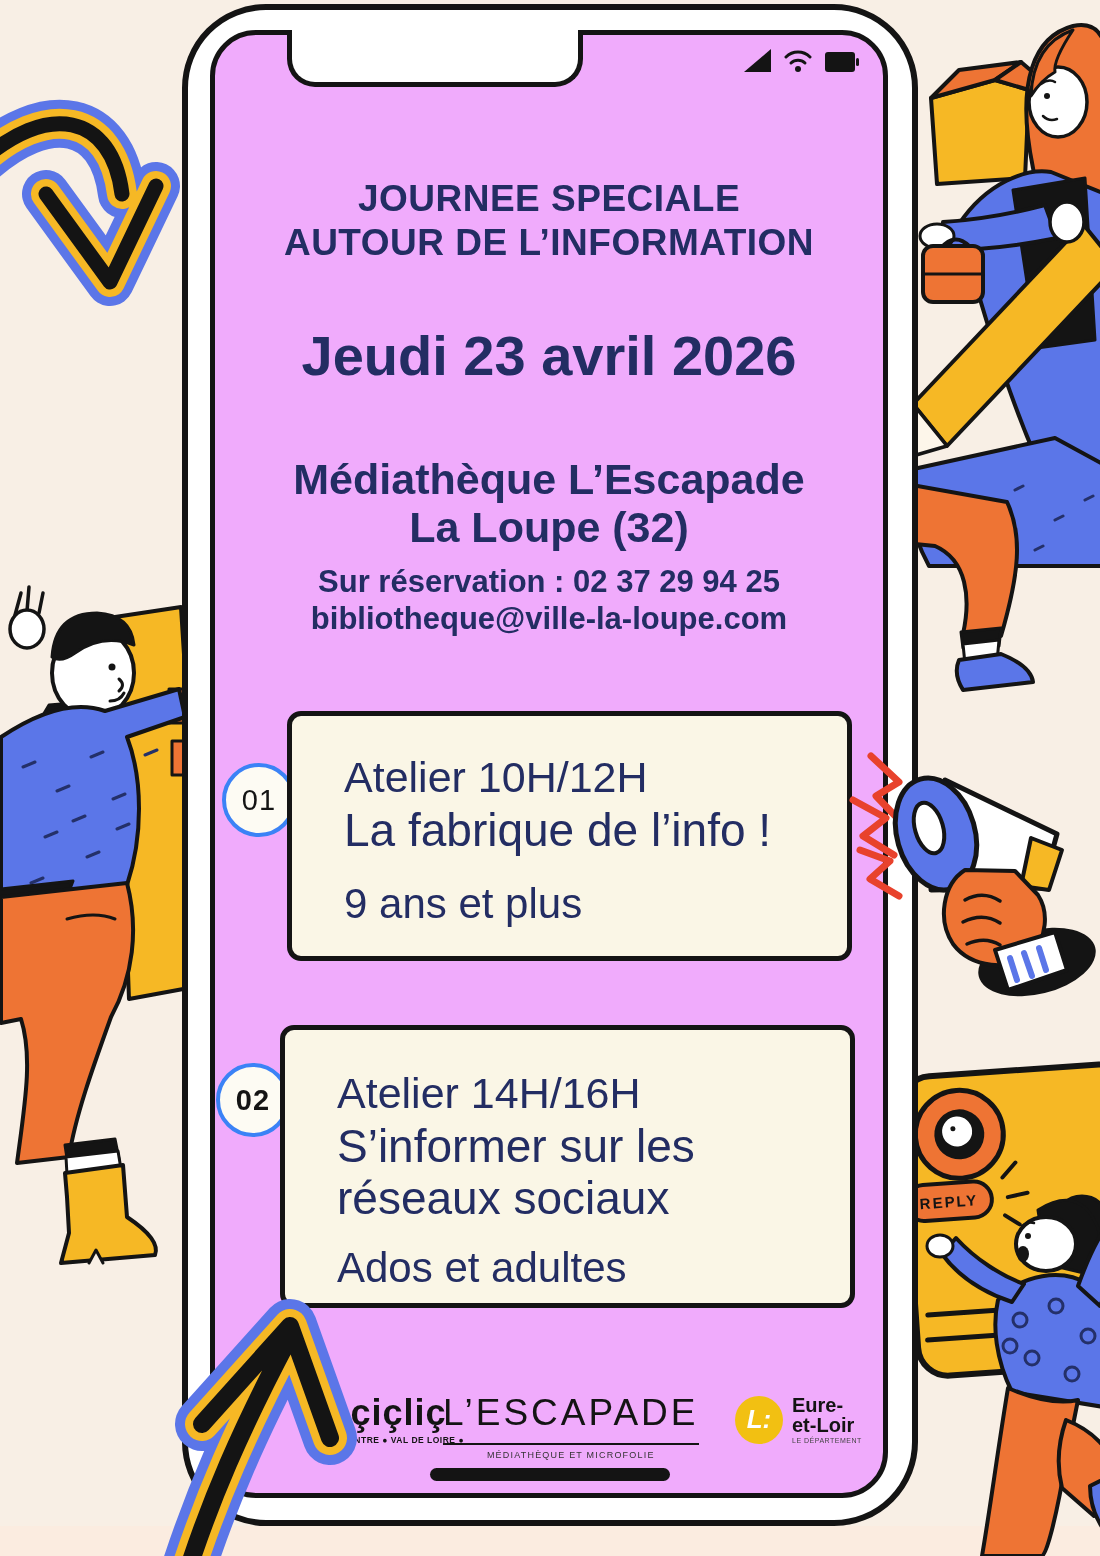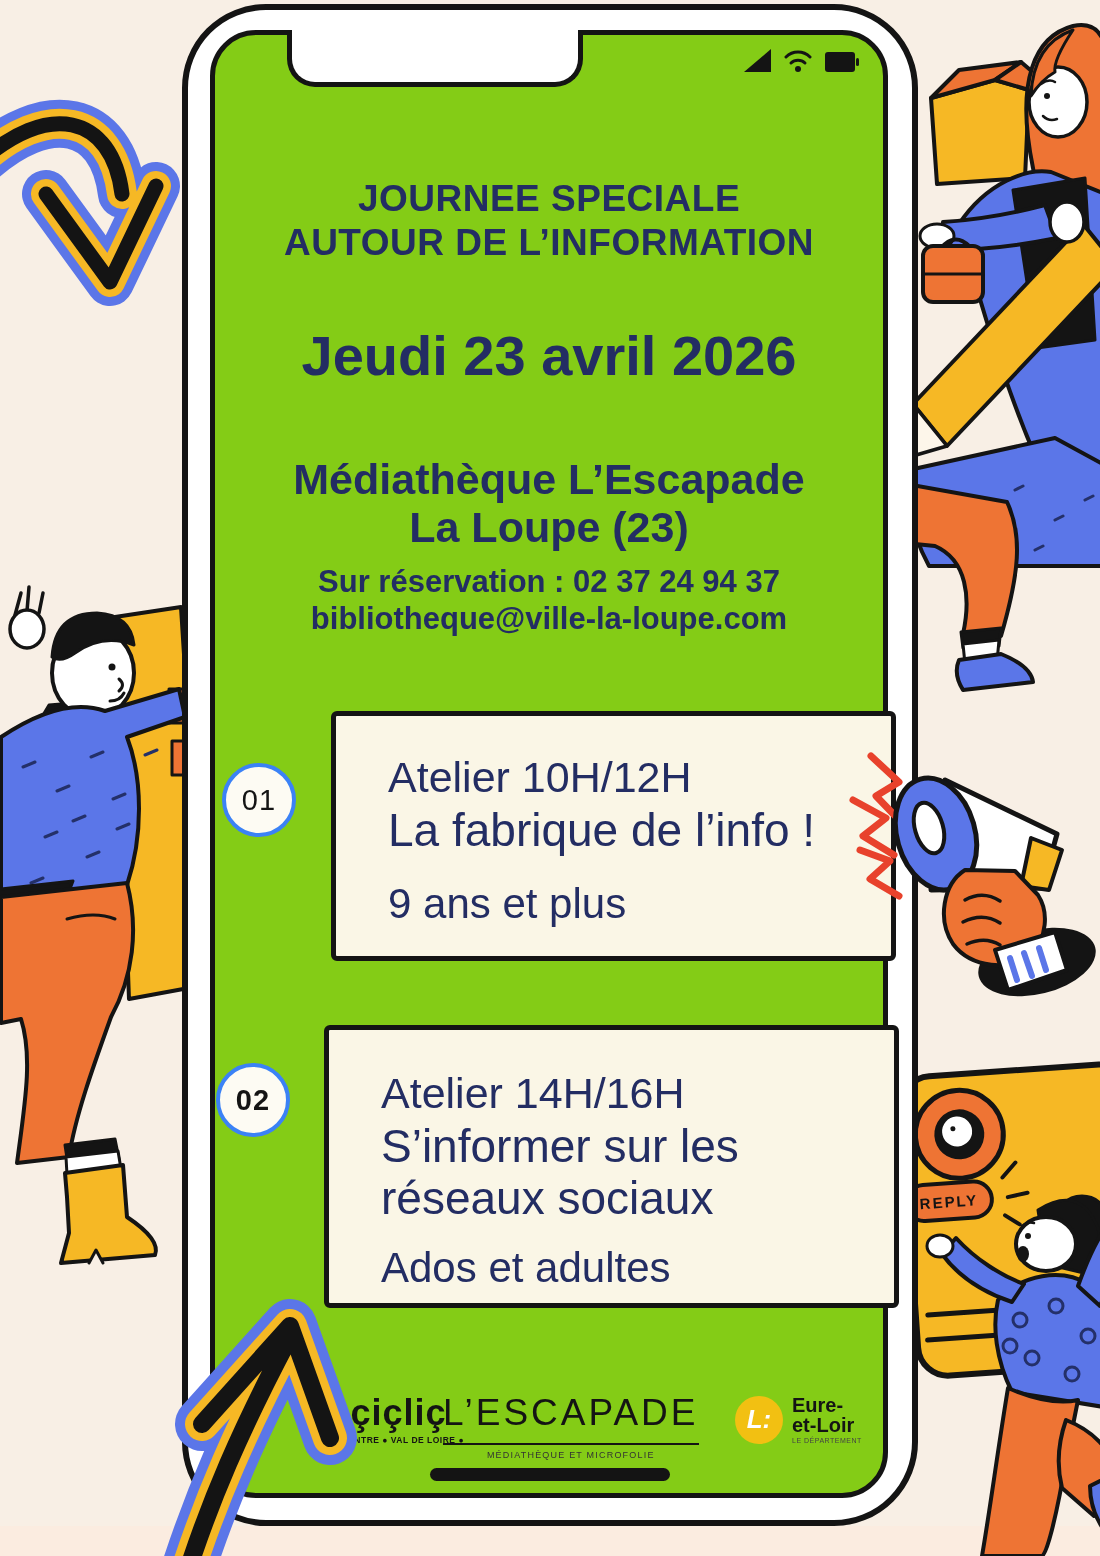--- a/index.html
+++ b/index.html
@@ -10,35 +10,35 @@
   }
   .bottom-strip{position:absolute;left:0;top:1526px;width:1100px;height:30px;background:#fbece0;z-index:0;}
   .illus{position:absolute;z-index:0;}
   .illus.over{z-index:2;}
   .phone-outer{
     position:absolute;left:182px;top:4px;width:724px;height:1510px;
     background:#fff;border:6px solid #141414;border-radius:84px;z-index:1;
   }
   .phone-screen{
     position:absolute;left:210px;top:30px;width:668px;height:1458px;
-    background:#84cc16;border:5px solid #141414;border-radius:46px;z-index:1;
+    background:#f0abfc;border:5px solid #141414;border-radius:46px;z-index:1;
   }
   .notch{
     position:absolute;left:72px;top:-5px;width:286px;height:52px;background:#fff;
     border:5px solid #141414;border-top:none;border-radius:0 0 28px 28px;
   }
   .status{position:absolute;top:14px;right:24px;display:flex;align-items:flex-end;gap:13px;}
   .txt{position:absolute;left:0;width:100%;text-align:center;color:#232d63;}
   .title{top:142px;font-size:37px;line-height:44px;font-weight:bold;letter-spacing:.5px;}
   .date{top:288px;font-size:56px;font-weight:bold;}
   .venue{top:420px;font-size:43px;line-height:48px;font-weight:bold;}
   .contact{top:528px;font-size:31px;line-height:37px;font-weight:bold;}
   .card{
-    position:absolute;background:#faf6e6;border:5px solid #141414;border-radius:6px;
-    color:#232d63;text-align:left;box-sizing:border-box;margin-left:44px;
+    position:absolute;background:#faf6e6;border:5px solid #141414;border-radius:14px;
+    color:#232d63;text-align:left;box-sizing:border-box;
   }
   .card1{left:72px;top:676px;width:565px;height:250px;padding:36px 28px 0 52px;}
   .card2{left:65px;top:990px;width:575px;height:283px;padding:38px 28px 8px 52px;}
   .card .time{font-size:43px;line-height:50px;font-weight:normal;}
   .card .wtitle{font-size:46px;line-height:52px;font-weight:normal;margin-top:2px;max-width:480px;}
   .card .aud{font-size:42px;line-height:48px;font-weight:normal;}
   .card1 .aud{margin-top:24px;}
   .card2 .aud{margin-top:20px;}
   .numcircle{
     position:absolute;width:66px;height:66px;border:4px solid #3b82f6;border-radius:50%;
@@ -190,25 +190,25 @@
 
     <div class="txt title">
       <div>JOURNEE SPECIALE</div>
       <div>AUTOUR DE L’INFORMATION</div>
     </div>
 
     <div class="txt date">Jeudi 23 avril 2026</div>
 
     <div class="txt venue">
       <div>Médiathèque L’Escapade</div>
-      <div>La Loupe (23)</div>
+      <div>La Loupe (32)</div>
     </div>
 
     <div class="txt contact">
-      <div>Sur réservation : 02 37 24 94 37</div>
+      <div>Sur réservation : 02 37 29 94 25</div>
       <div>bibliotheque@ville-la-loupe.com</div>
     </div>
 
     <div class="numcircle nc1">01</div>
     <div class="card card1">
       <div class="time">Atelier 10H/12H</div>
       <div class="wtitle">La fabrique de l’info !</div>
       <div class="aud">9 ans et plus</div>
     </div>
 

